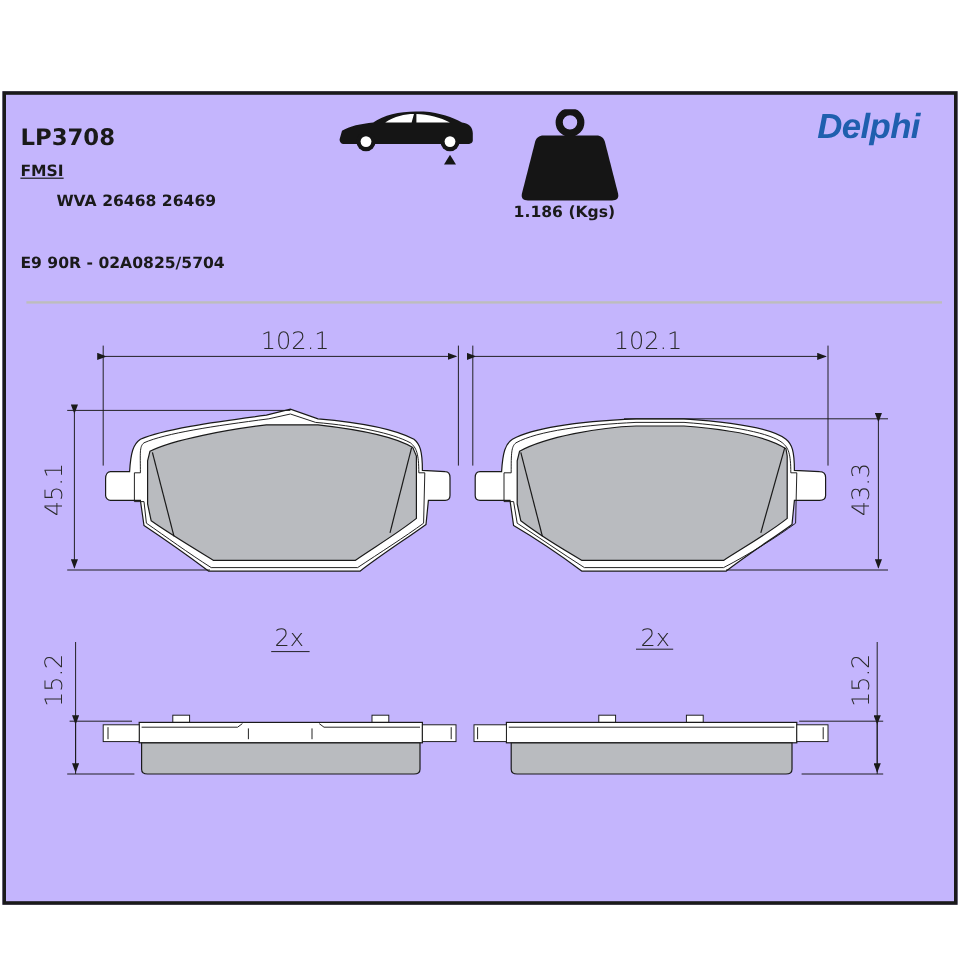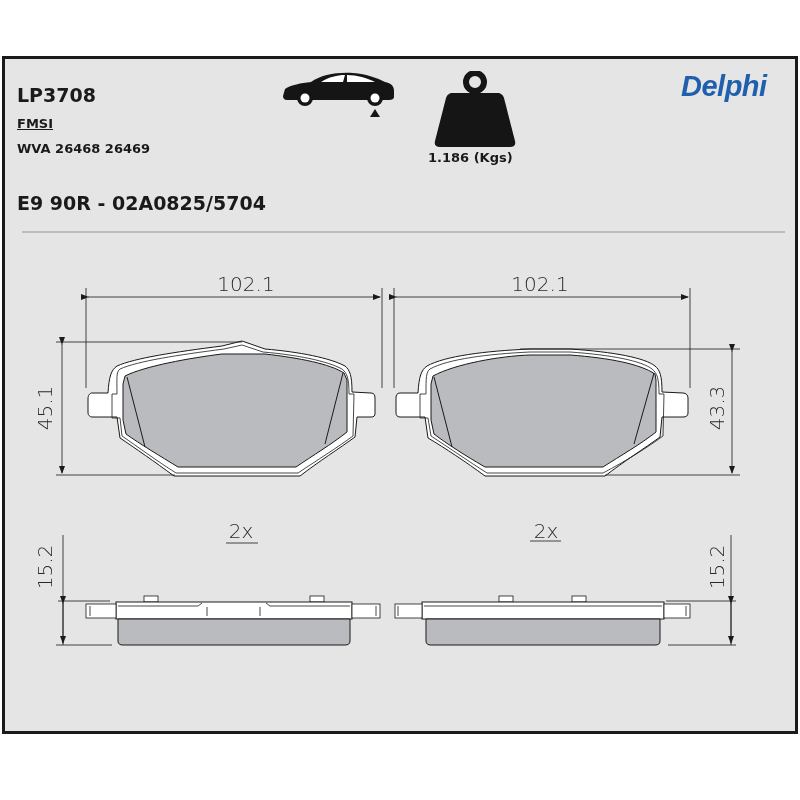--- a/index.html
+++ b/index.html
@@ -1,22 +1,22 @@
 <!DOCTYPE html>
 <html><head>
   <meta charset="utf-8">
   <style>
     html, body { margin: 0; padding: 0; background: #ffffff; }
     body { width: 800px; height: 800px; position: relative; overflow: hidden; font-family: "DejaVu Sans", sans-serif; }
-    .frame { position: absolute; left: 2px; top: 56px; width: 790px; height: 672px; border: 3px solid #1a1a1a; background: #e5e5e5; }
+    .frame { position: absolute; left: 2px; top: 76px; width: 790px; height: 672px; border: 3px solid #1a1a1a; background: #c4b5fd; }
     .hdr-text { position: absolute; left: 12px; color: #1a1a1a; font-weight: bold; font-family: "DejaVu Sans", sans-serif; white-space: nowrap; }
     .part-no { top: 25px; font-size: 19px; }
     .fmsi { top: 57px; font-size: 13px; text-decoration: underline; }
-    .wva { top: 82px; font-size: 13px; }
-    .approval { top: 133px; font-size: 19px; }
+    .wva { top: 82px; font-size: 13px; margin-left: 30px; }
+    .approval { top: 133px; font-size: 13px; }
     .weight-label { position: absolute; left: 423px; top: 91px; font-size: 13px; font-weight: bold; color: #1a1a1a; white-space: nowrap; }
     .brand { position: absolute; left: 676px; top: 11px; font-family: "Liberation Sans", sans-serif; font-weight: bold; font-style: italic; font-size: 29px; color: #1f5fae; letter-spacing: -0.5px; }
     .divider { position: absolute; left: 17px; top: 172px; width: 763px; height: 2px; background: #bdbdbd; }
     .icon { position: absolute; }
     svg.drawing { position: absolute; left: 0; top: 0; }
     .dim { font-family: "DejaVu Sans", sans-serif; font-weight: 200; fill: #2a2a2a; }
   </style>
 </head>
 <body>
 

